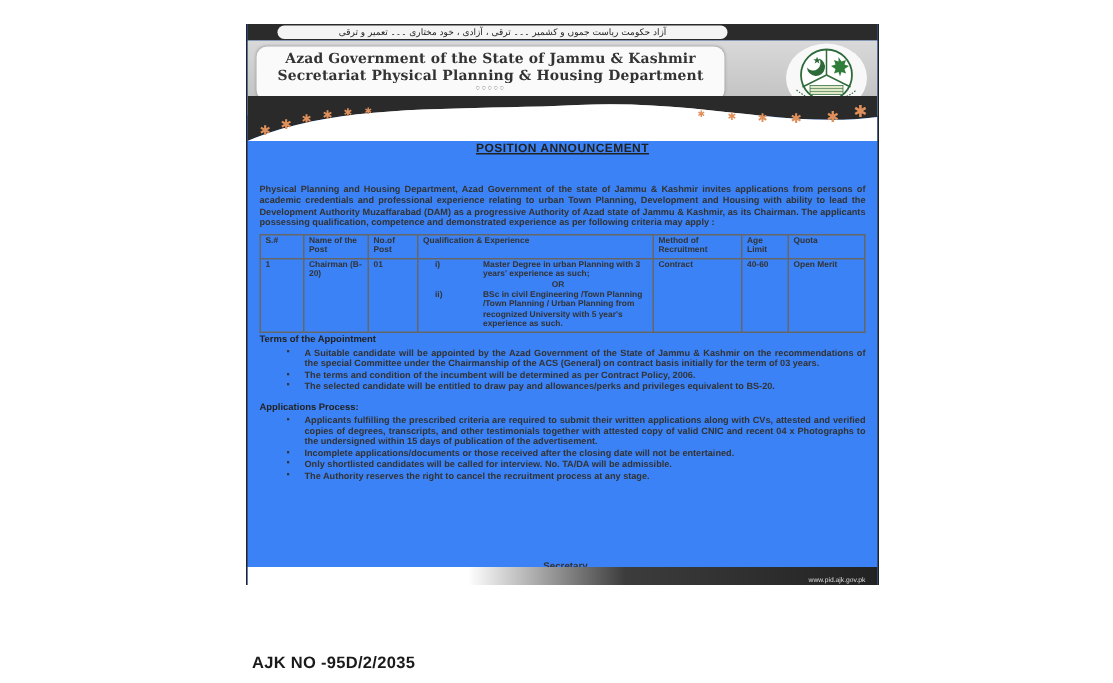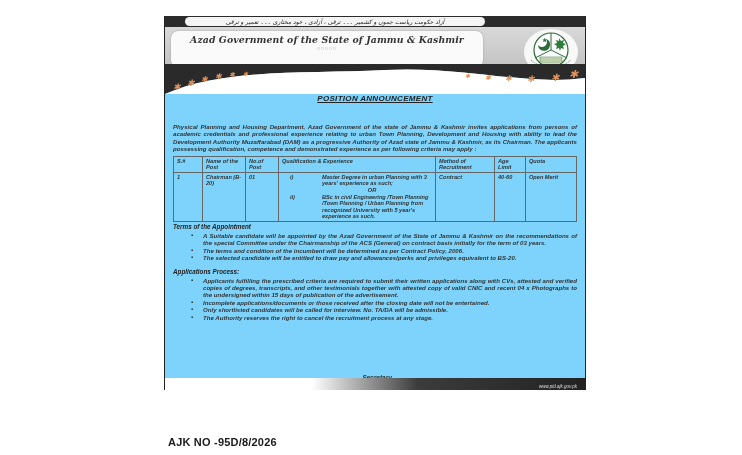--- a/index.html
+++ b/index.html
@@ -1,17 +1,17 @@
 <!DOCTYPE html>
 <html><head>
 <meta charset="utf-8">
 <style>
   html, body { margin:0; padding:0; background:#ffffff; }
   body { width:742px; height:455px; position:relative; overflow:hidden; font-family:"Liberation Sans", sans-serif; color:#1a1a1a; }
-  .ad { position:absolute; left:164px; top:16px; width:420px; height:374px; background:#7dd3fc; border-left:1.5px solid #222; border-right:1.5px solid #222; overflow:hidden;font-style:italic; }
+  .ad { position:absolute; left:164px; top:16px; width:420px; height:374px; background:#3b82f6; border-left:1.5px solid #222; border-right:1.5px solid #222; overflow:hidden; }
   .urdu-bar { position:absolute; left:0; top:0; width:100%; height:11px; background:#2b2b2b; }
   .urdu-text { position:absolute; left:20px; top:1px; height:9px; width:300px; background:#f4f4f4; border-radius:5px; font-family:"DejaVu Serif", serif; font-size:6px; line-height:9px; text-align:center; color:#222; overflow:hidden; white-space:nowrap; }
   .header-band { position:absolute; left:0; top:11px; width:100%; height:50px; background:linear-gradient(180deg,#d9d9d9,#bdbdbd); }
   .title-box { position:absolute; left:6px; top:4px; width:312px; height:36px; background:#fafafa; border-radius:7px; box-shadow:0 0 2px #999; text-align:center; }
   .title1, .title2 { font-family:"DejaVu Serif", serif; font-weight:bold; color:#333; font-size:9.3px; line-height:11px; letter-spacing:0.1px; }
   .title1 { margin-top:3px; }
   .dots { font-size:5px; color:#777; line-height:6px; letter-spacing:1px; }
   .emblem { position:absolute; right:6px; top:1px; width:56px; height:48px; }
   .wave { position:absolute; left:0; top:48px; width:100%; height:30px; }
   .body { position:absolute; left:8px; top:78px; width:404px; }
@@ -40,20 +40,21 @@
 <body>
 
 <div class="ad">
   <div class="urdu-bar">
     <div class="urdu-text">آزاد حکومت ریاست جموں و کشمیر ۔۔۔ ترقی ، آزادی ، خود مختاری ۔۔۔ تعمیر و ترقی</div>
   </div>
 
   <div class="header-band">
     <div class="title-box">
       <div class="title1">Azad Government of the State of Jammu &amp; Kashmir</div>
+      <div class="title2">Secretariat Physical Planning &amp; Housing Department</div>
       <div class="dots">○○○○○</div>
     </div>
     <svg class="emblem" viewBox="0 0 56 48">
       <ellipse cx="28" cy="24" rx="27" ry="23" fill="#f8f8f8"></ellipse>
       <circle cx="28" cy="22" r="17" fill="#fff" stroke="#2f6b3a" stroke-width="1.2"></circle>
       <line x1="28" y1="5" x2="28" y2="22" stroke="#2f6b3a" stroke-width="1"></line>
       <line x1="28" y1="22" x2="12" y2="30" stroke="#2f6b3a" stroke-width="1"></line>
       <line x1="28" y1="22" x2="44" y2="30" stroke="#2f6b3a" stroke-width="1"></line>
       <path d="M15 17 a6 6 0 1 0 8 -6 a5 5 0 1 1 -8 6z" fill="#2f6b3a"></path>
       <polygon points="22,10 23,12.5 25.5,12.5 23.5,14 24.3,16.5 22,15 19.7,16.5 20.5,14 18.5,12.5 21,12.5" fill="#2f6b3a" transform="scale(0.7) translate(9,4)"></polygon>
@@ -146,13 +147,13 @@
     <div class="l2">Block-9,1st Floor,Civil Secretariat.</div>
     <div class="l2">Muzaffarabad Azad Kashmir.</div>
     <div class="l2">Ph#.05822-921031</div>
   </div>
 
   <div class="foot-bar">
     <span class="web">www.pid.ajk.gov.pk</span>
   </div>
 </div>
 
-<div class="ref">AJK NO -95D/8/2026</div>
+<div class="ref">AJK NO -95D/2/2035</div>
 
 </body></html>

